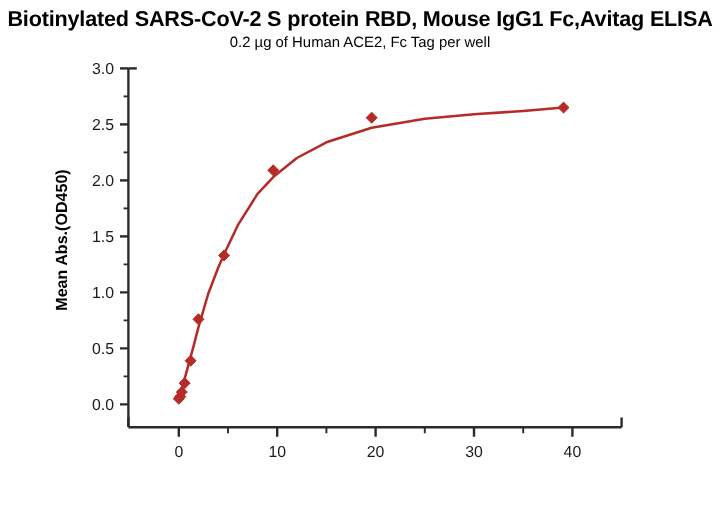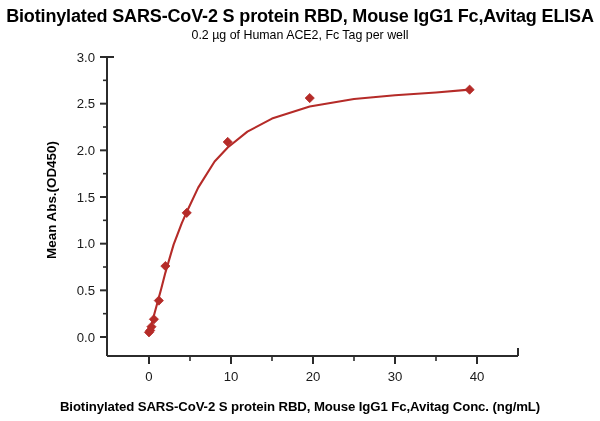--- a/index.html
+++ b/index.html
@@ -80,21 +80,20 @@
   }
 </style>
 </head>
 <body>
 
 <div id="figure">
 
   <div class="title">Biotinylated SARS-CoV-2 S protein RBD, Mouse IgG1 Fc,Avitag ELISA</div>
   <div class="subtitle">0.2 µg of Human ACE2, Fc Tag per well</div>
   <div class="ylabel">Mean Abs.(OD450)</div>
-  <div class="xlabel">Biotinylated SARS-CoV-2 S protein RBD, Mouse IgG1 Fc,Avitag Conc. (ng/mL)</div>
 
   <svg class="plot" width="600" height="421">
     <g id="yticks">
         <line x1="100" y1="337" x2="107" y2="337" stroke="#2b2b2b" stroke-width="2"></line>
         <text x="95" y="341.8" text-anchor="end" class="tick-label">0.0</text>
         <line x1="100" y1="290.3335" x2="107" y2="290.3335" stroke="#2b2b2b" stroke-width="2"></line>
         <text x="95" y="295.1335" text-anchor="end" class="tick-label">0.5</text>
         <line x1="100" y1="243.667" x2="107" y2="243.667" stroke="#2b2b2b" stroke-width="2"></line>
         <text x="95" y="248.467" text-anchor="end" class="tick-label">1.0</text>
         <line x1="100" y1="197.0005" x2="107" y2="197.0005" stroke="#2b2b2b" stroke-width="2"></line>

